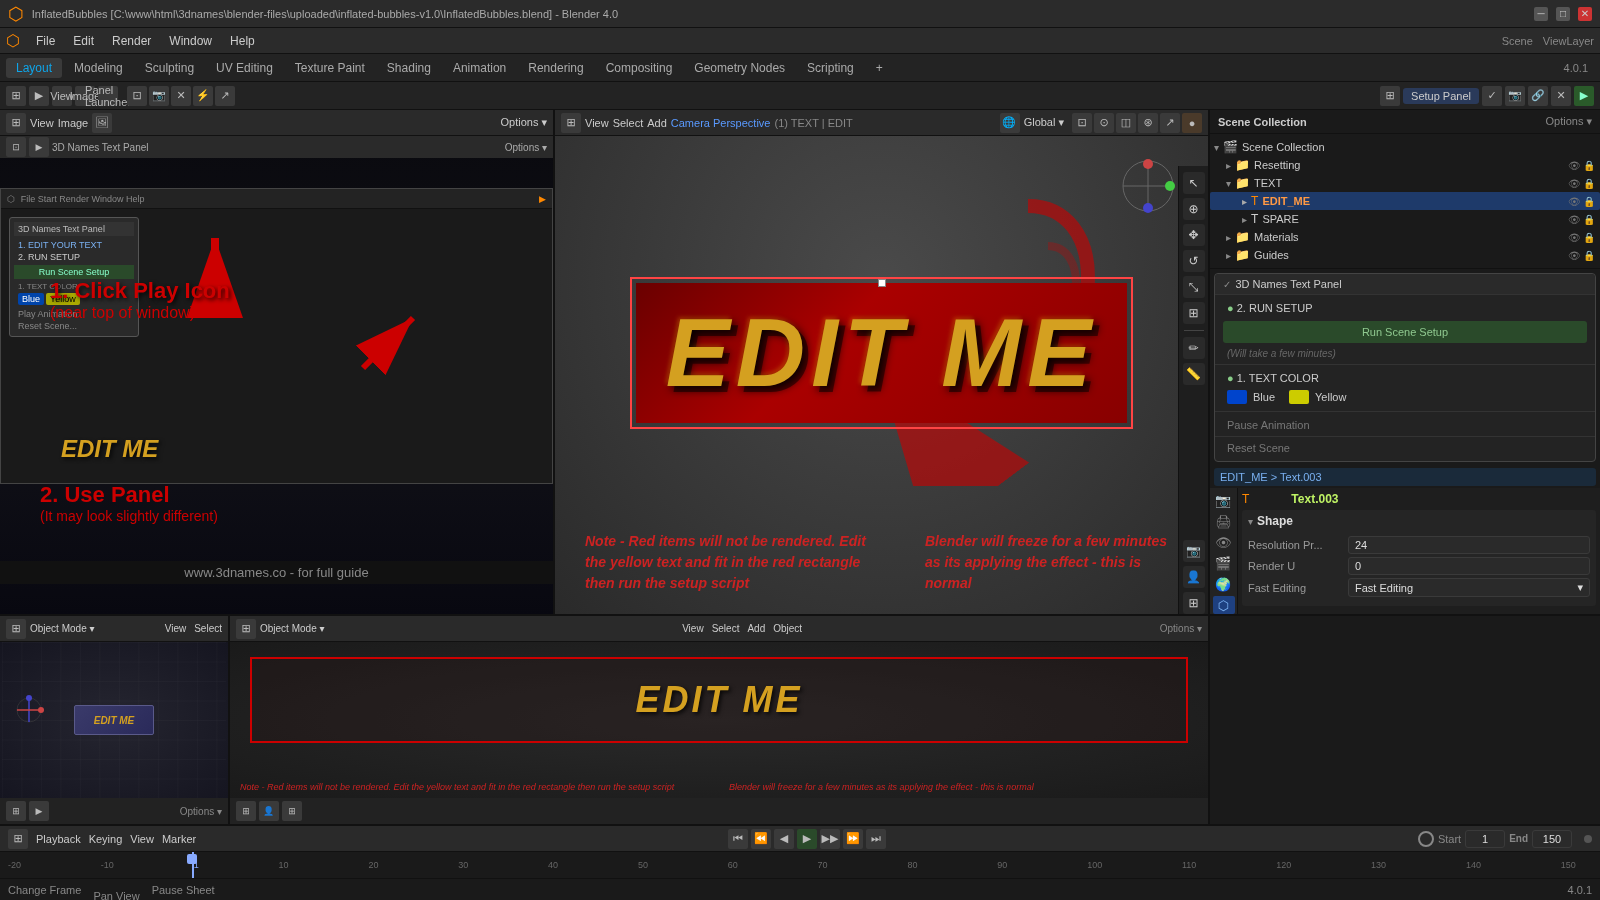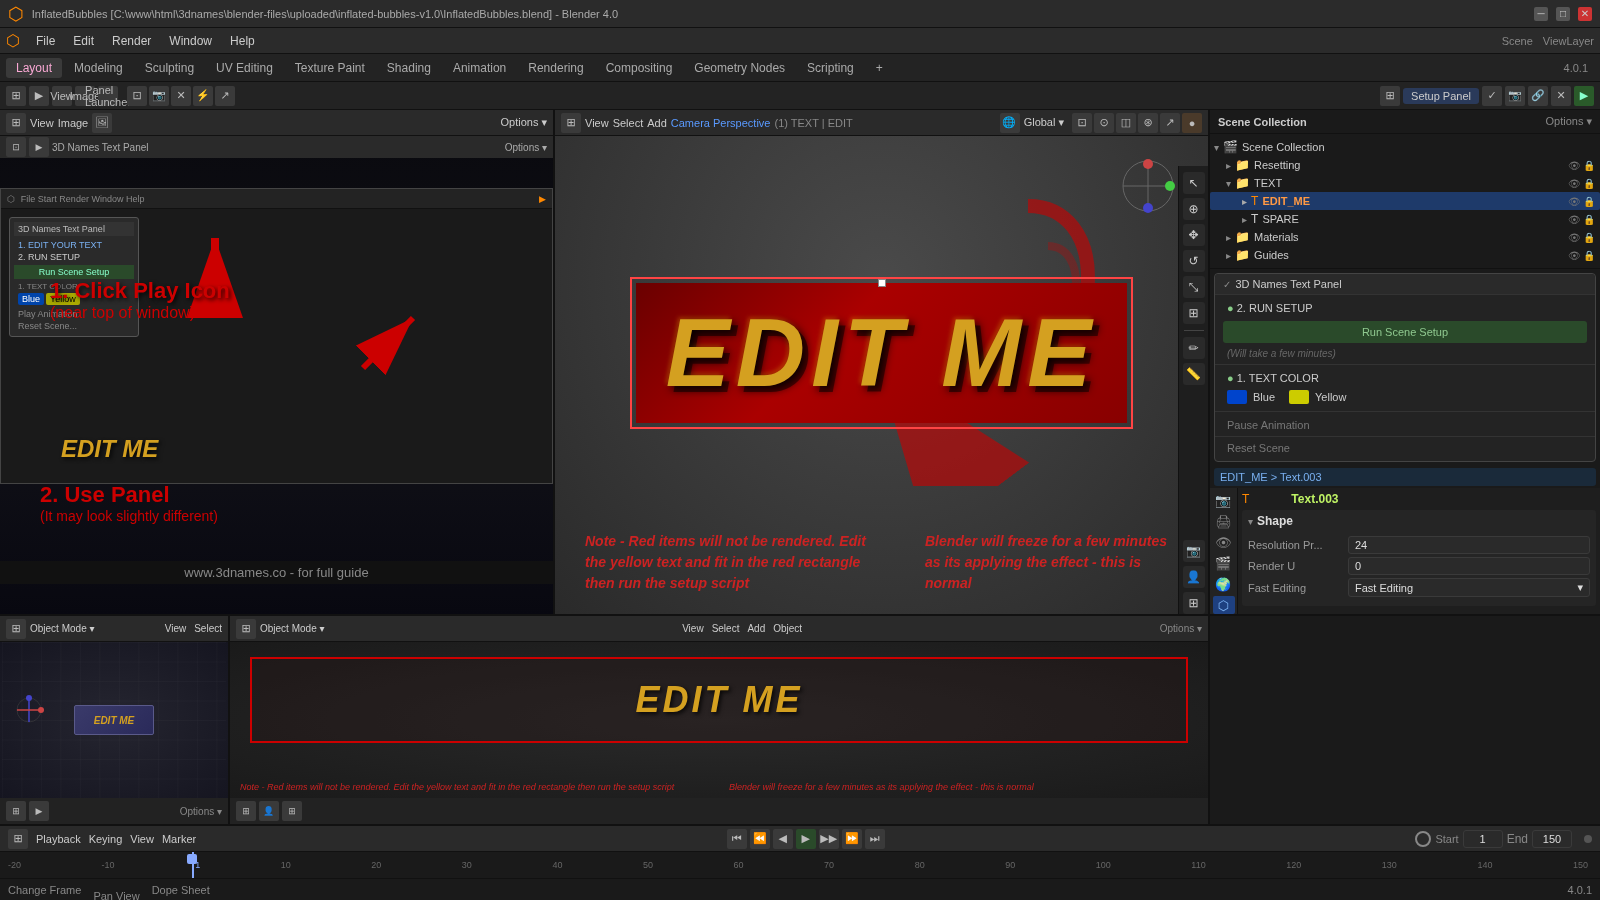--- a/index.html
+++ b/index.html
@@ -12,21 +12,21 @@
     #title-bar .title-right { display: flex; gap: 8px; }
     #title-bar .win-btn { width: 14px; height: 14px; background: #555; border-radius: 2px; cursor: pointer; display: flex; align-items: center; justify-content: center; font-size: 10px; }
 
     
     #menu-bar { width: 100%; height: 26px; background: #2b2b2b; display: flex; align-items: center; padding: 0 6px; gap: 2px; border-bottom: 1px solid #111; }
     .menu-item { padding: 2px 8px; font-size: 12px; color: #ccc; cursor: pointer; border-radius: 3px; }
 
     
     #workspace-tabs { width: 100%; height: 28px; background: #232323; display: flex; align-items: center; padding: 0 6px; gap: 2px; border-bottom: 1px solid #111; }
     .ws-tab { padding: 3px 10px; font-size: 12px; color: #aaa; cursor: pointer; border-radius: 3px; }
-    .ws-tab.active { background: #3a3a3a; color: #f9a8d4; }
+    .ws-tab.active { background: #3a3a3a; color: #0ea5e9; }
 
     
     .vp-header { height: 26px; background: #2a2a2a; display: flex; align-items: center; padding: 0 6px; gap: 4px; border-bottom: 1px solid #111; font-size: 11px; }
     .side-icon { width: 22px; height: 22px; background: #2a2a2a; border-radius: 3px; display: flex; align-items: center; justify-content: center; cursor: pointer; font-size: 12px; }
 
     
     .vp-icon { width: 20px; height: 20px; background: #3a3a3a; border-radius: 2px; display: flex; align-items: center; justify-content: center; cursor: pointer; font-size: 11px; color: #bbb; }
     .props-icon { width: 22px; height: 22px; display: flex; align-items: center; justify-content: center; cursor: pointer; border-radius: 2px; font-size: 13px; color: #888; }
     .props-icon.active { background: #1e4080; color: #7ab0f0; }
 
@@ -571,30 +571,30 @@
           <div class="vp-icon">▶▶</div>
           <div class="vp-icon">⏩</div>
           <div class="vp-icon">⏭</div>
         </div>
         <div style="flex:1;"></div>
 
         <div style="display:flex; align-items:center; gap:4px;">
           <div style="width:16px; height:16px; border-radius:50%; border:2px solid #888;"></div>
           <span style="font-size:11px; color:#888;">Start</span>
           <div class="blender-input" style="width:40px; text-align:center;">1</div>
-          <span style="font-size:12px; color:#888;">End</span>
+          <span style="font-size:10px; color:#888;font-weight:bold;">End</span>
           <div class="blender-input" style="width:40px; text-align:center;">150</div>
         </div>
         <div style="width:8px; height:8px; border-radius:50%; background:#555; margin-left:4px;"></div>
       </div>
 
       <div style="flex:1; background:#1a1a1a; position:relative; overflow:hidden; display:flex; align-items:center;">
 
         <div style="position:absolute; top:0; left:0; right:0; bottom:0; display:flex; align-items:center; padding:0 8px;">
-          <div style="position:absolute; left:8px; right:12px; display:flex; justify-content:space-between; font-size:9px; color:#666;">
+          <div style="position:absolute; left:8px; right:24px; display:flex; justify-content:space-between; font-size:9px; color:#666;">
             <span>-20</span>
             <span>-10</span>
             <span style="color:#88aaff;">1</span>
             <span>10</span>
             <span>20</span>
             <span>30</span>
             <span>40</span>
             <span>50</span>
             <span>60</span>
             <span>70</span>
@@ -611,19 +611,19 @@
           <div style="position:absolute; left:12%; top:0; bottom:0; width:2px; background:#88aaff;"></div>
 
           <div style="position:absolute; left:calc(12% - 5px); top:2px; width:10px; height:10px; background:#88aaff; border-radius:2px;"></div>
         </div>
       </div>
     </div>
 
     <div style="height:22px; background:#1a1a1a; border-top:1px solid #111; display:flex; align-items:center; padding:0 8px; gap:12px;">
       <span style="font-size:11px; color:#888;">Change Frame</span>
       <span style="font-size:11px; color:#888;margin-top:12px;">Pan View</span>
-      <span style="font-size:11px; color:#888;">Dope Sheet</span>
+      <span style="font-size:11px; color:#888;">Pause Sheet</span>
       <div style="flex:1;"></div>
       <span style="font-size:11px; color:#888;">4.0.1</span>
     </div>
 
   </div>
 </div>
 
 </body></html>

